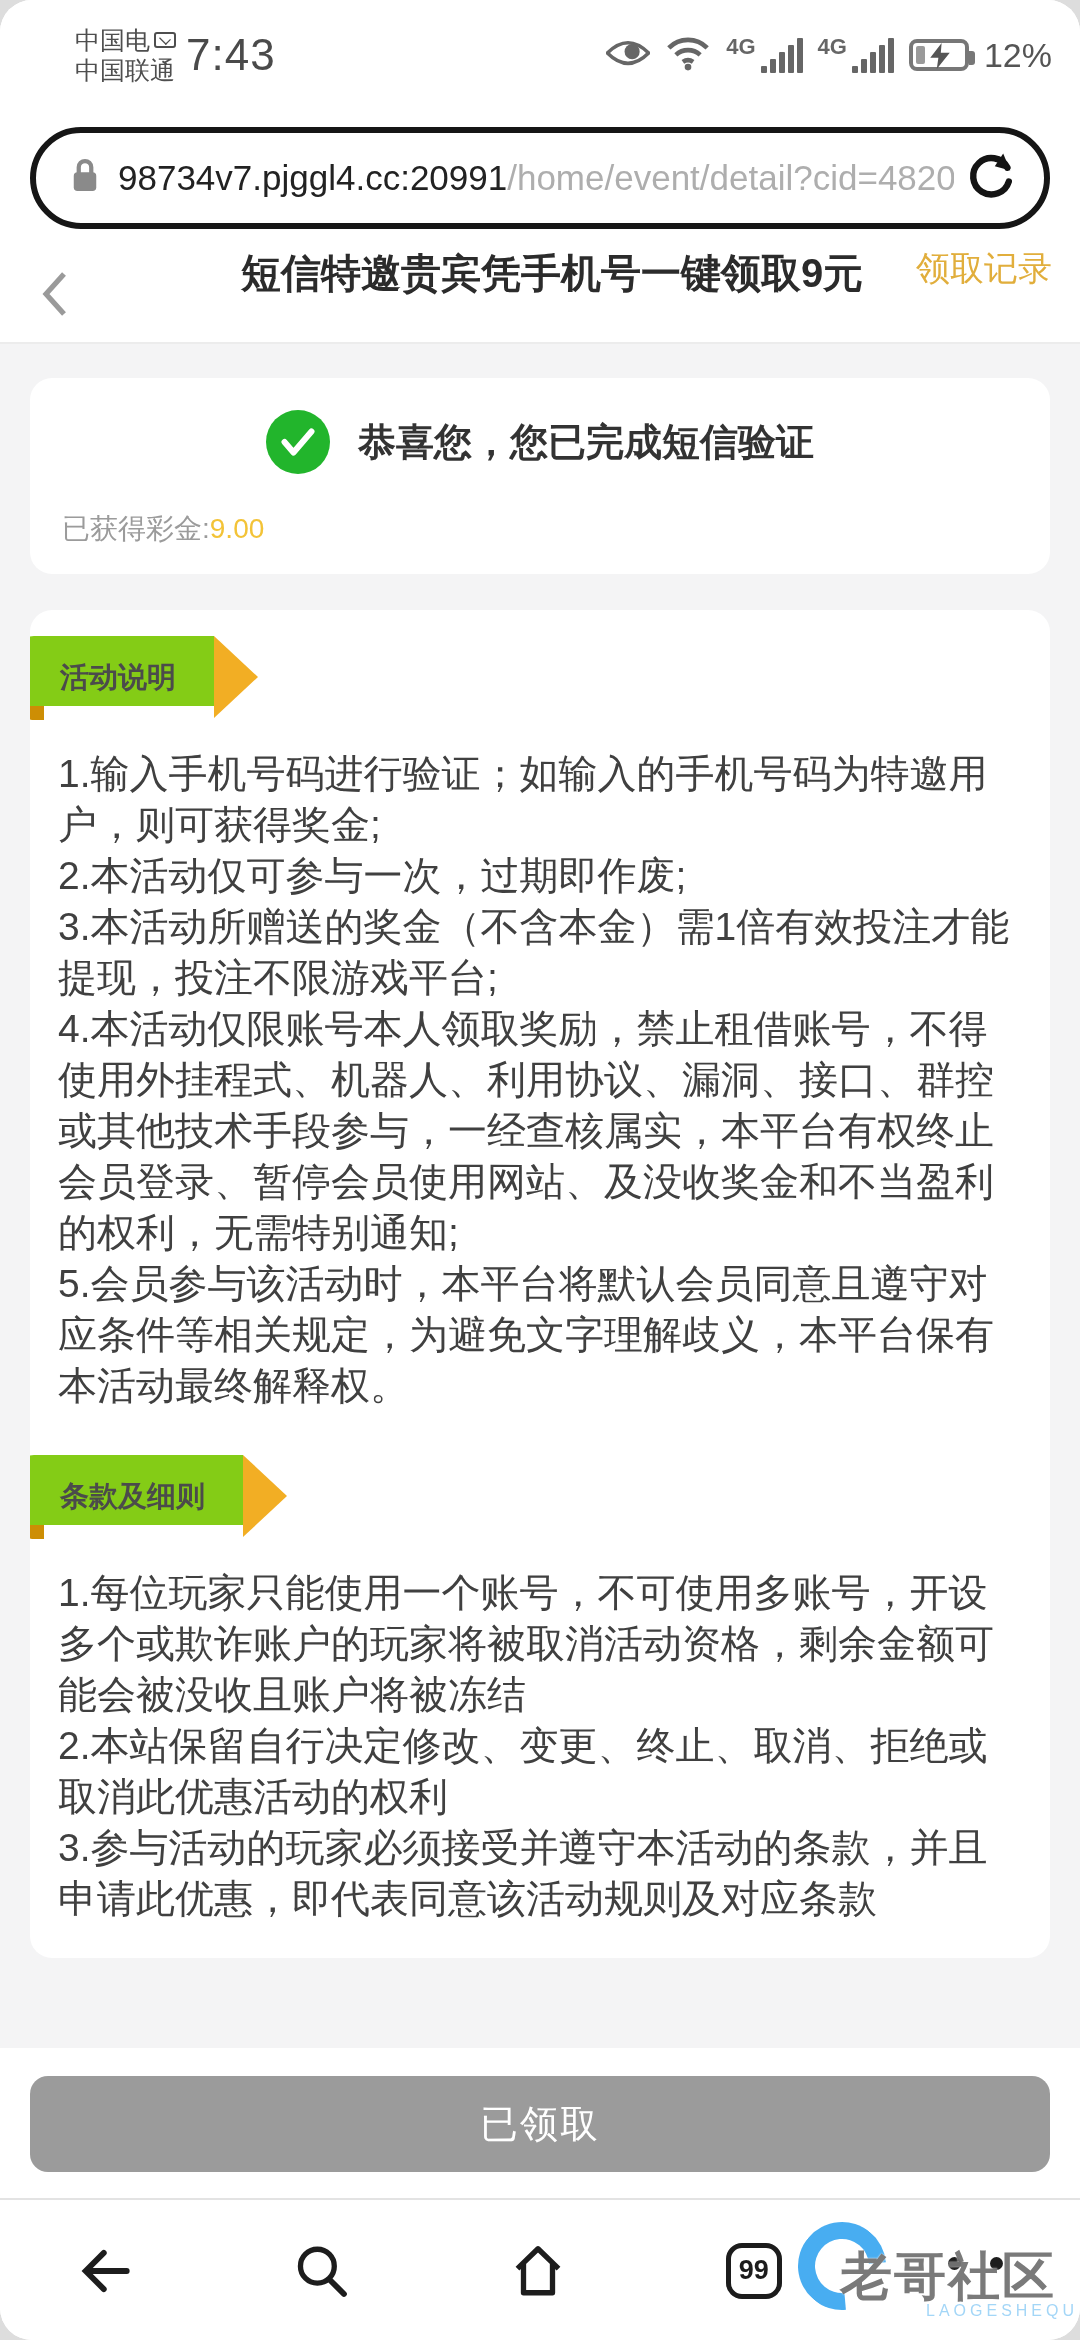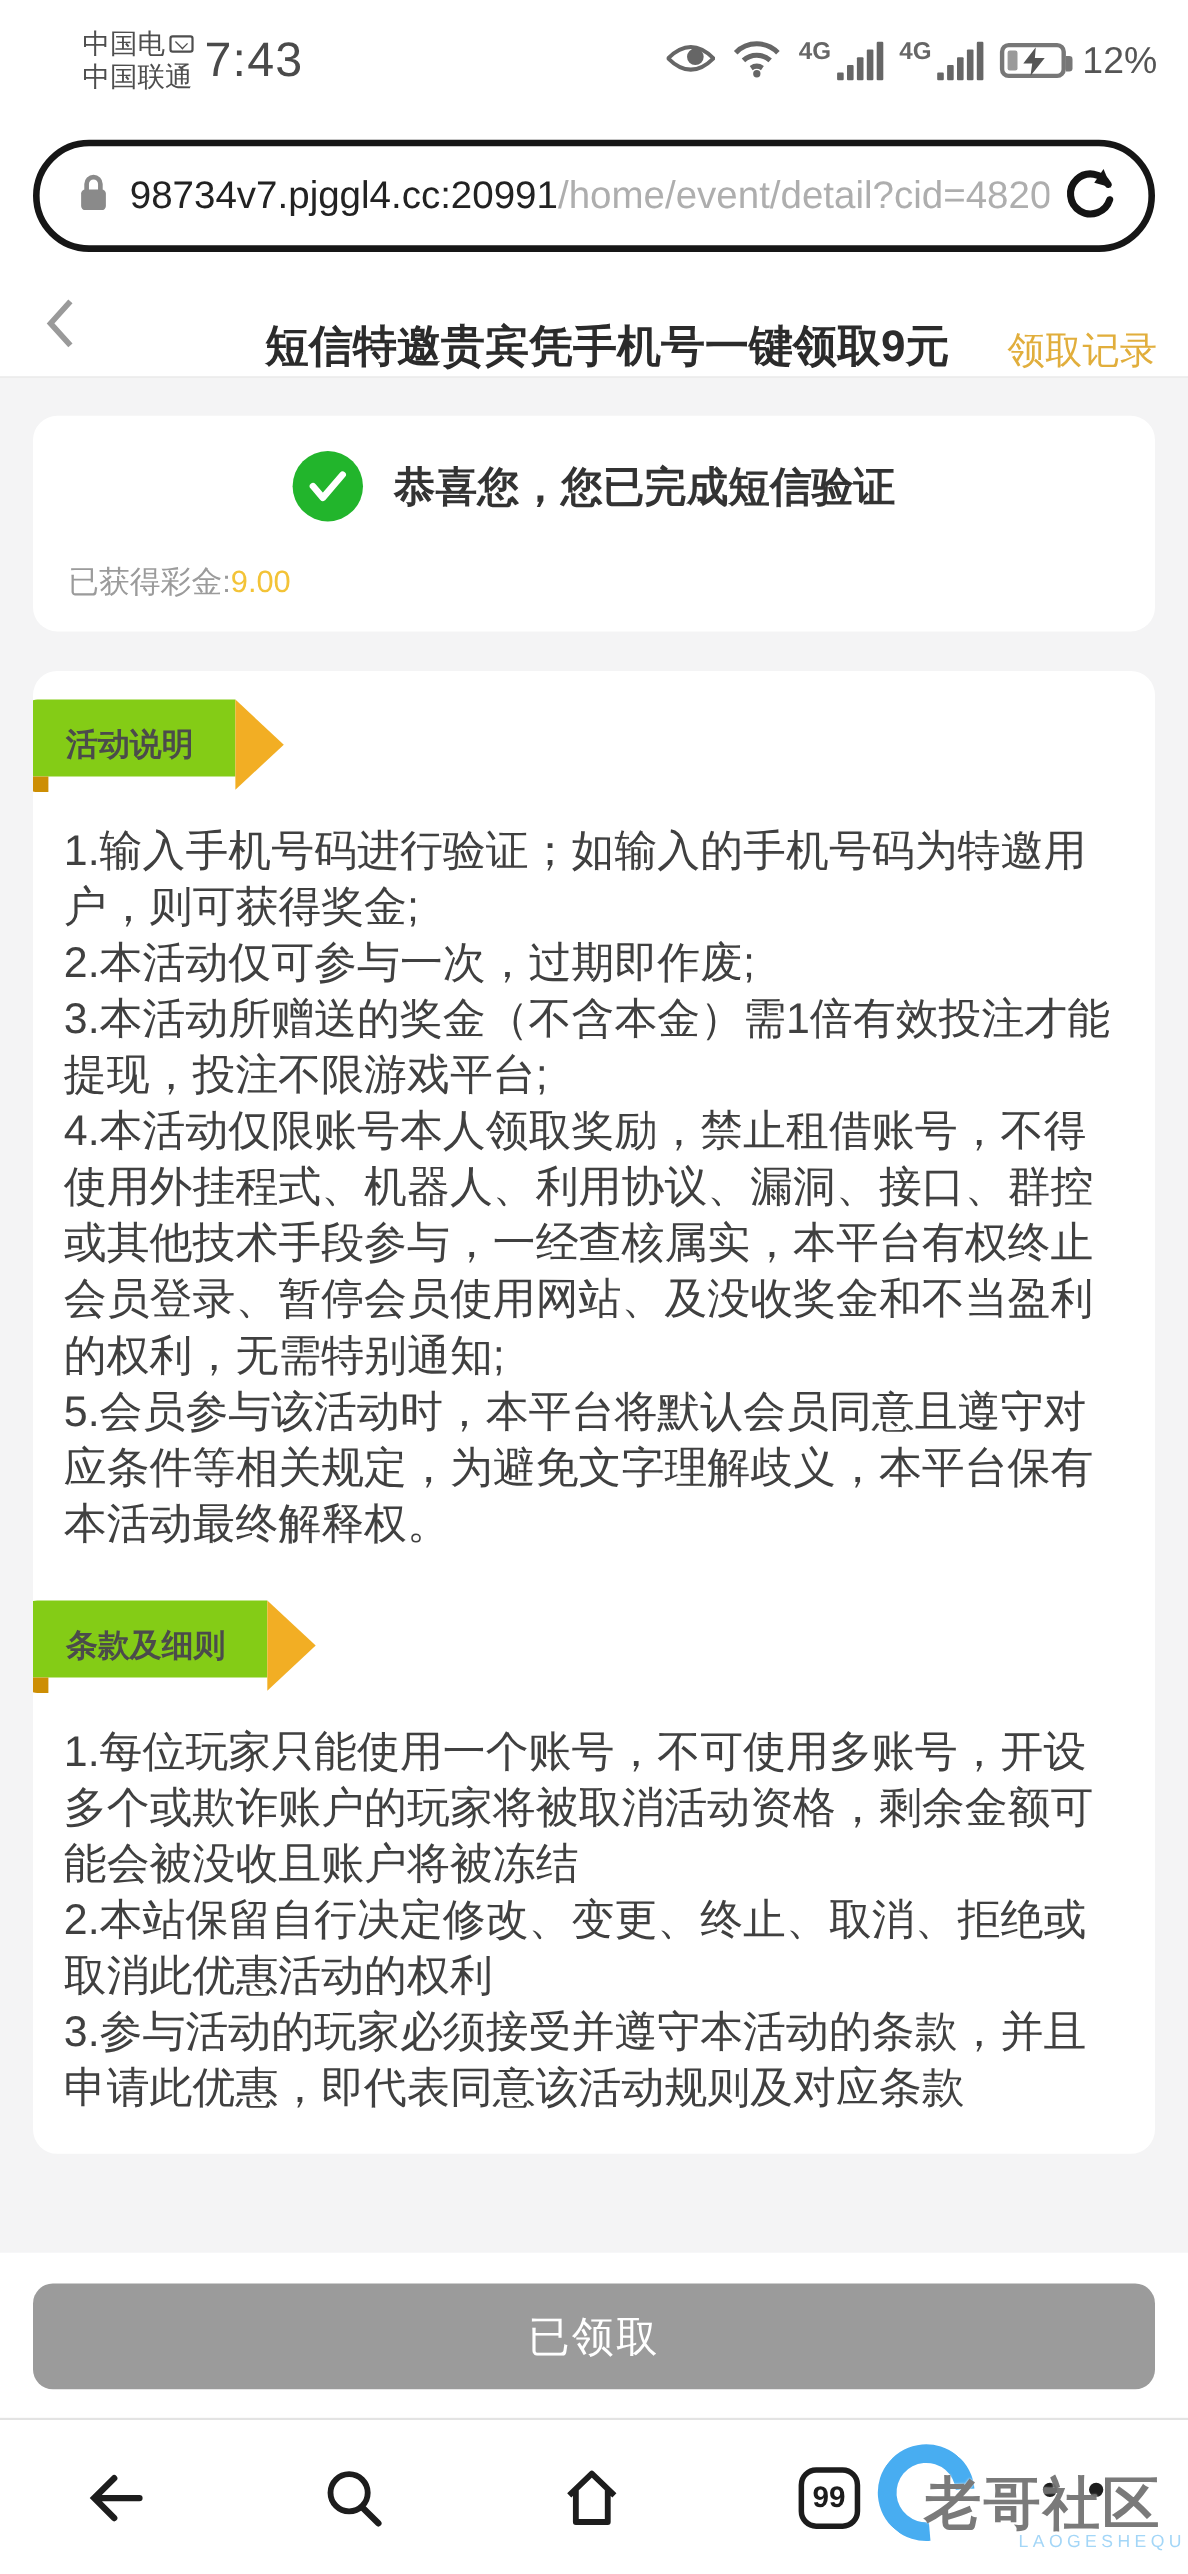--- a/index.html
+++ b/index.html
@@ -1,17 +1,17 @@
 <!DOCTYPE html>
 <html><head>
 <meta charset="utf-8">
 <style>
   html,body{margin:0;padding:0;background:#ddd;}
   *{box-sizing:border-box;font-family:"Liberation Sans","DejaVu Sans",sans-serif;}
-  .screen{position:relative;width:1080px;height:2340px;margin:0 auto;background:#fff;overflow:hidden;}
+  .screen{position:relative;width:1080px;height:2340px;margin:0 auto;background:#fff;overflow:hidden;border-radius:32px;}
 
   
   .statusbar{height:110px;background:#fff;display:flex;align-items:center;padding:0 28px 0 75px;color:#4c4c4c;}
   .carrier{display:flex;flex-direction:column;font-size:25px;line-height:30px;color:#4e4e4e;}
   .carrier .c1{display:flex;align-items:center;gap:4px;}
   .mail-ic{width:22px;height:16px;border:2px solid #4e4e4e;border-radius:3px;position:relative;display:inline-block;}
   .mail-ic::after{content:"";position:absolute;left:1px;top:-1px;width:14px;height:10px;border-right:2px solid #4e4e4e;border-bottom:2px solid #4e4e4e;transform:rotate(45deg) scale(.6);}
   .time{font-size:44px;font-weight:400;margin-left:10px;letter-spacing:1px;color:#4a4a4a;}
   .sb-right{margin-left:auto;display:flex;align-items:center;gap:15px;color:#666;}
   .bars{display:flex;align-items:flex-end;gap:3px;height:36px;}
@@ -26,21 +26,21 @@
 
   
   .urlrow{height:136px;background:#fff;display:flex;align-items:center;padding:0 30px;}
   .urlpill{flex:1;height:102px;border:6px solid #161616;border-radius:54px;display:flex;align-items:center;padding:0 24px 0 34px;overflow:hidden;background:#fff;}
   .urltext{flex:1;font-size:35px;white-space:nowrap;overflow:hidden;margin-left:18px;}
   .urltext .dom{color:#222;}
   .urltext .path{color:#aeaeae;}
   .reload{margin-left:10px;flex:0 0 auto;}
 
   
-  .pagehead{height:98px;background:#fff;border-bottom:2px solid #ececec;display:flex;align-items:flex-end;position:relative;padding-left:24px;}
+  .pagehead{height:98px;background:#fff;border-bottom:2px solid #ececec;display:flex;align-items:flex-start;position:relative;padding-left:24px;}
   .backchev{position:absolute;left:40px;top:24px;}
   .ptitle{flex:1;text-align:center;font-size:40px;font-weight:bold;color:#2b2b2b;}
   .headaction{position:absolute;right:28px;font-size:34px;color:#e1ae3c;}
 
   
   .pagebody{background:#f4f4f5;height:1704px;overflow:hidden;}
   .card{background:#fff;border-radius:22px;margin:0 30px;}
   .success{margin-top:34px;height:196px;padding-top:32px;}
   .succ-row{display:flex;align-items:center;justify-content:center;gap:28px;}
   .ck-circle{width:64px;height:64px;border-radius:50%;background:#22b52c;display:flex;align-items:center;justify-content:center;flex:0 0 auto;}

